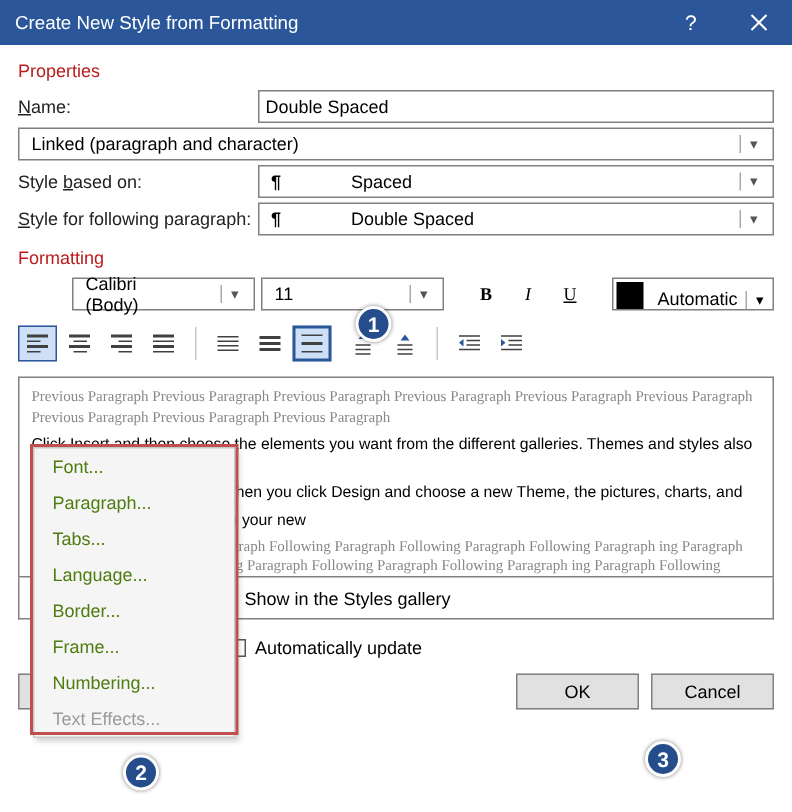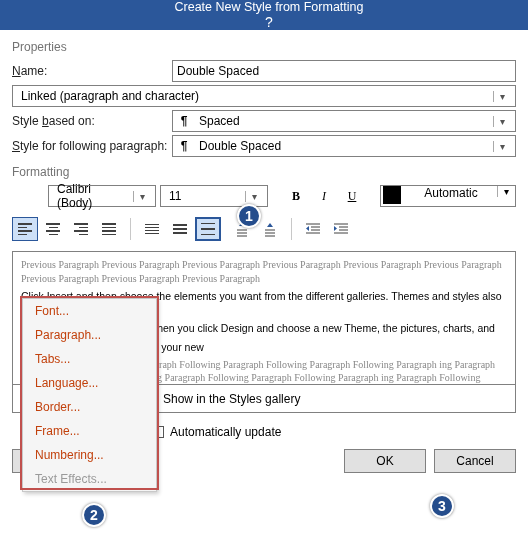--- a/index.html
+++ b/index.html
@@ -1,55 +1,55 @@
 <!DOCTYPE html>
 <html><head>
 <meta charset="utf-8">
 <style>
   * { box-sizing: border-box; font-family: "Segoe UI", Tahoma, sans-serif; }
   body { margin: 0; background: #fff; width: 528px; height: 541px; position: relative; font-size: 12px; }
-  .titlebar { background: #2b579a; color: #fff; height: 30px; display: flex; align-items: center; padding: 0 0 0 10px; font-size: 12.5px; flex-direction: column; }
+  .titlebar { background: #2b579a; color: #fff; height: 30px; display: flex; align-items: center; padding: 0 0 0 10px; font-size: 12.5px; }
   .titlebar .title { flex: 1; }
   .tb-btn { width: 45px; height: 30px; display: flex; align-items: center; justify-content: center; color:#fff; font-size: 14px;}
   .content { padding: 8px 12px 12px 12px; position: relative; }
-  .section-title { color: #737373; font-size: 12px; margin: 2px 0 6px 0; }
+  .section-title { color: #b91c1c; font-size: 12px; margin: 2px 0 6px 0; }
   .row { display: flex; align-items: center; margin: 3px 0; }
   .lbl { width: 160px; font-size: 12px; color:#222; }
   .lbl .u { text-decoration: underline; }
   .input, .select { border: 1px solid #808080; background: #fff; height: 22px; font-size: 12px; padding: 0 4px; }
   .input.name { flex: 1; }
-  .select { flex: 1; display:flex; justify-content:flex-start; align-items:center; }
+  .select { flex: 1; display:flex; justify-content:flex-start; align-items:center;gap:35px; }
   .select .arrow { border-left:1px solid #a9a9a9; width:18px; text-align:center; color:#555; font-size:10px; }
   .select .txt { flex:1; padding:0 4px; }
   .sel-icon { display:inline-block; width:14px; text-align:center; margin-right:4px; font-weight:bold;}
   .fmt-row { display:flex; align-items:center; gap:4px; margin-top:6px; }
   .font-sel { width:140px;margin-left:36px; }
   .size-sel { width:50px; }
   .ibtn { width:24px; height:22px; border:1px solid transparent; display:flex; align-items:center; justify-content:center; background:transparent; font-family:"Times New Roman", serif;}
   .bold{font-weight:bold;} .italic{font-style:italic;} .uline{text-decoration:underline;}
-  .auto-sel{display:flex;align-items:flex-start;border:1px solid #808080;height:22px;width:136px;}
+  .auto-sel{display:flex;align-items:flex-end;border:1px solid #808080;height:22px;width:108px;}
   .swatch{width:18px;height:18px;background:#000;margin:0 4px 0 2px;}
   .toolbar2{display:flex;align-items:center;gap:2px;margin-top:10px;}
   .tbtn{width:26px;height:24px;border:1px solid transparent;display:flex;align-items:center;justify-content:center;position:relative;}
   .tbtn.sel{background:#cde0f7;border-color:#2b579a;}
   .tbtn.box{border:2px solid #2b579a;background:#cde0f7;}
   .sep{width:1px;height:22px;background:#c8c8c8;margin:0 6px;}
   .align-lines{display:flex;flex-direction:column;gap:2px;}
   .al-line{height:1.5px;background:#404040;}
   .preview{border:1px solid #808080;margin-top:10px;height:134px;padding:6px 8px;overflow:hidden;font-size:10px;color:#888;line-height:1.35;}
   .preview .main-text{color:#000;font-size:10.5px;margin:4px 0;}
   .lower{border:1px solid #808080;border-top:none;height:28px;display:flex;align-items:center;padding:0 8px;font-size:12px;}
   .radio-row{display:flex;align-items:center;gap:6px;margin:4px 0;font-size:12px;}
   .radio{width:12px;height:12px;border:1px solid #555;border-radius:50%;display:inline-flex;align-items:center;justify-content:center;}
   .chk{width:12px;height:12px;border:1px solid #555;display:inline-block;}
   .bot-row{display:flex;justify-content:space-between;align-items:flex-end;margin-top:10px;}
   .fmt-btn{border:1px solid #808080;background:#e1e1e1;height:24px;padding:0 10px;display:flex;align-items:center;gap:4px;font-size:12px;}
   .btn{border:1px solid #808080;background:#e1e1e1;height:24px;width:82px;font-size:12px;}
   .menu{position:absolute;left:22px;top:298px;width:135px;background:#f5f5f5;border:1px solid #c8c8c8;box-shadow:2px 2px 4px rgba(0,0,0,.2);z-index:5;}
-  .menu-item{padding:5px 12px;font-size:12px;color:#c2410c;}
+  .menu-item{padding:5px 12px;font-size:12px;color:#4d7c0f;}
   .menu-item.dis{color:#9a9a9a;}
   .redbox{position:absolute;left:20px;top:296px;width:139px;height:194px;border:2px solid #c0504d;z-index:6;pointer-events:none;}
   .callout{position:absolute;width:24px;height:24px;border-radius:50%;background:#254d8c;border:2px solid #fff;box-shadow:0 0 3px rgba(0,0,0,.5);color:#fff;font-weight:bold;display:flex;align-items:center;justify-content:center;font-size:14px;z-index:10;}
 </style>
 </head>
 <body>
 
 <div class="titlebar">
   <span class="title">Create New Style from Formatting</span>
   <div class="tb-btn">?</div>

